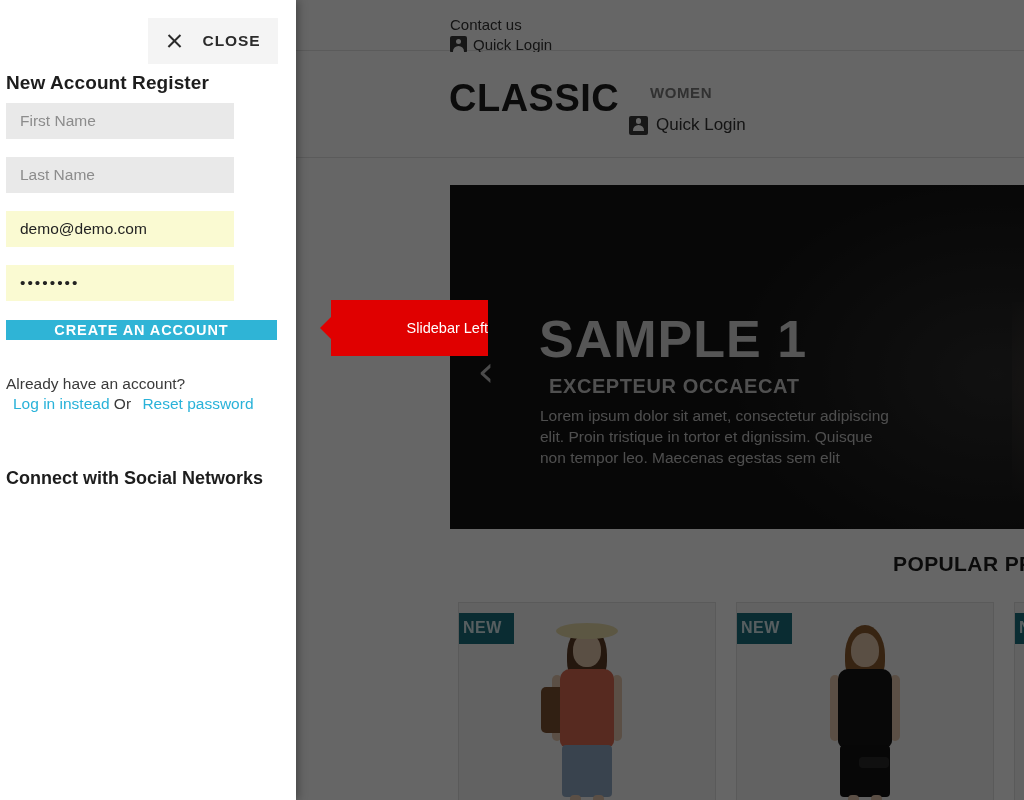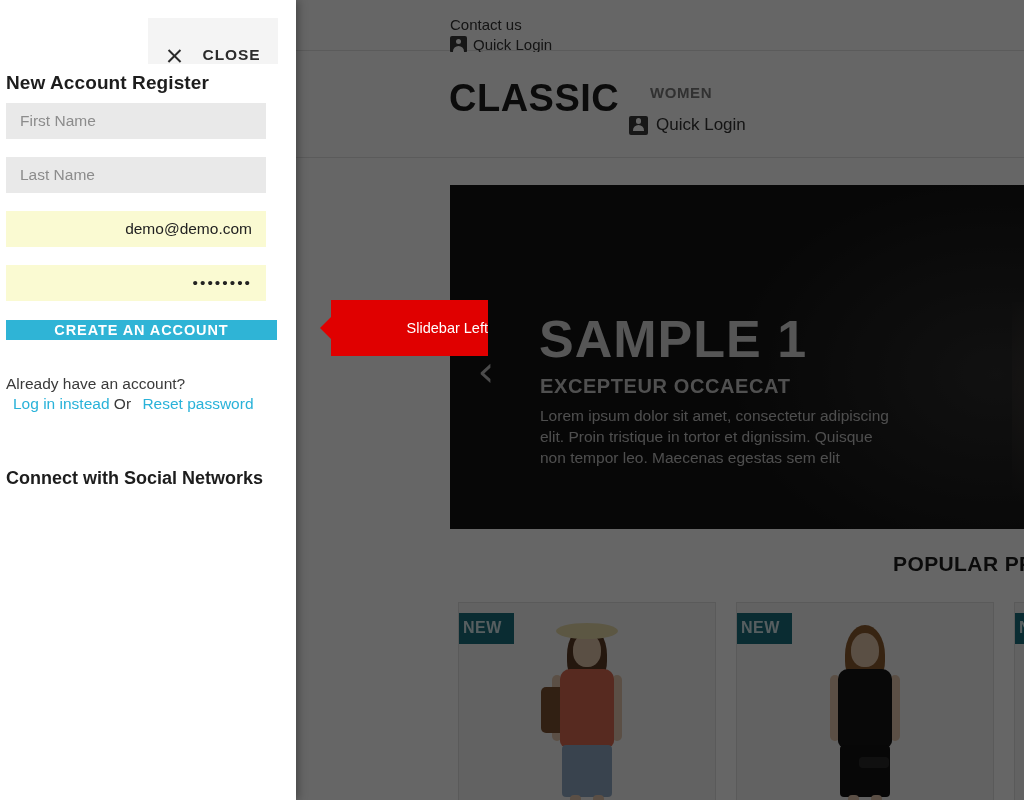--- a/index.html
+++ b/index.html
@@ -128,21 +128,21 @@
     position: absolute;
     left: 89px; top: 128px;
     font-size: 52px;
     font-weight: bold;
     letter-spacing: 1px;
     color: #d6d6d6;
     line-height: 1;
   }
   #slider-subtitle {
     position: absolute;
-    left: 90px; top: 190px;
+    left: 99px; top: 190px;
     font-size: 20px;
     font-weight: bold;
     letter-spacing: 0.6px;
     color: #c9c9c9;
   }
   #slider-text {
     position: absolute;
     left: 90px; top: 220px;
     width: 355px;
     font-size: 15.5px;
@@ -261,21 +261,21 @@
     box-shadow: 2px 0 9px rgba(0,0,0,0.35);
   }
 
   #close-button {
     position: absolute;
     left: 148px; top: 18px;
     width: 130px; height: 46px;
     background: #f4f4f4;
     border: none;
     display: flex;
-    align-items: flex-end;
+    align-items: center;
     justify-content: center;
     gap: 20px;
     cursor: pointer;
     font-family: "Liberation Sans", sans-serif;
   }
   #close-icon {
     position: relative;
     width: 17px; height: 17px;
     flex: 0 0 auto;
   }
@@ -300,31 +300,31 @@
     left: 6px; top: 72px;
     font-size: 19px;
     font-weight: bold;
     color: #1d1d1d;
     letter-spacing: 0.1px;
   }
 
   .field {
     position: absolute;
     left: 6px;
-    width: 260px; height: 36px;
+    width: 228px; height: 36px;
     border: none;
     outline: none;
     padding: 10px 14px;
     font-size: 15.5px;
     font-family: "Liberation Sans", sans-serif;
     color: #2e2e2e;
   }
   .field.plain { background: #e9e9e9; }
   .field.plain::placeholder { color: #8c8c8c; opacity: 1; }
-  .field.autofill { background: #fafad2; color: #222222; text-align: right; }
+  .field.autofill { background: #fafad2; color: #222222; }
 
   #field-first { top: 103px; }
   #field-last  { top: 157px; }
   #field-email { top: 211px; }
   #field-password { top: 265px; letter-spacing: 2px; }
 
   #create-account-button {
     position: absolute;
     left: 6px; top: 320px;
     width: 271px; height: 20px;

